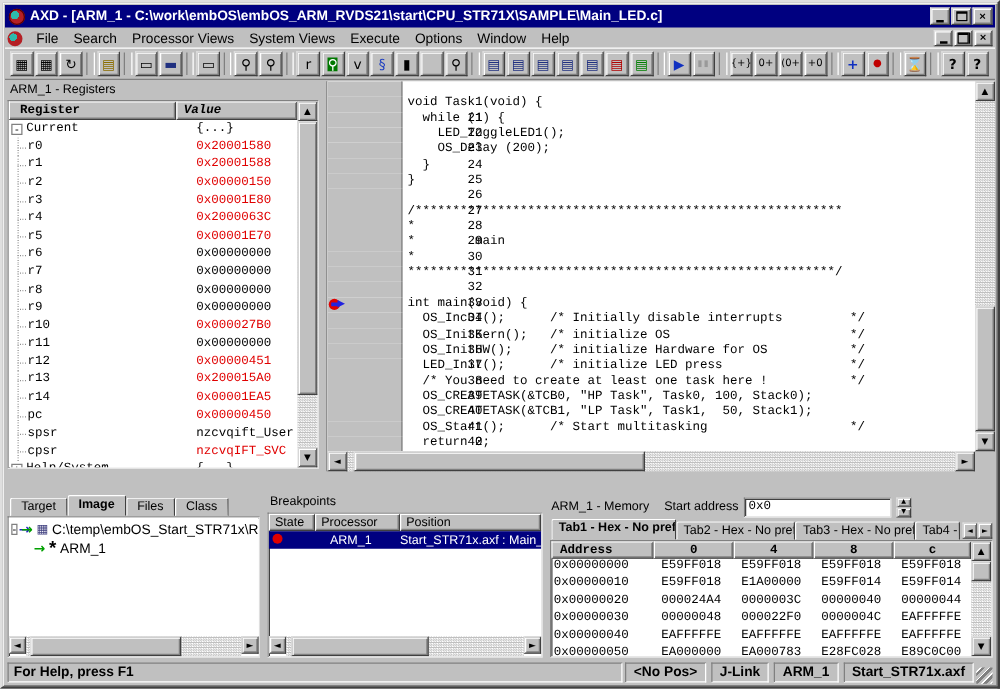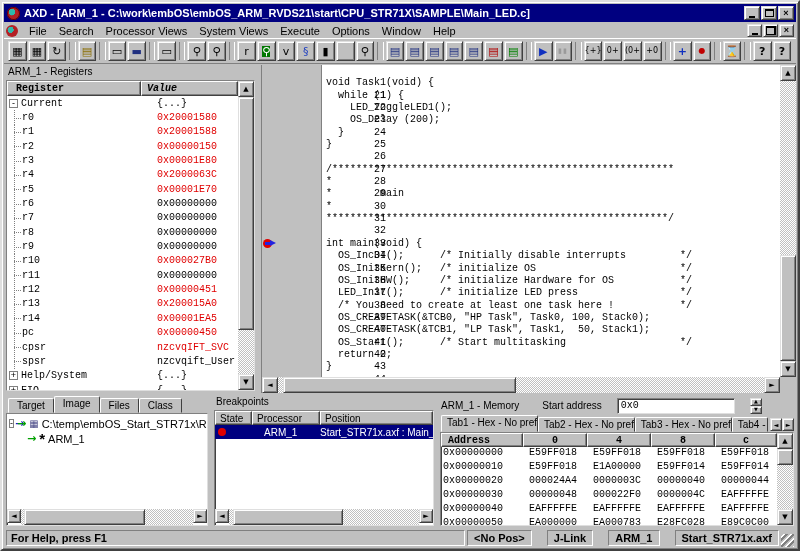--- a/index.html
+++ b/index.html
@@ -78,26 +78,26 @@
   .bp-arrow { position:absolute; left:7px; top:1px; width:0; height:0; border-top:3.5px solid transparent; border-bottom:3.5px solid transparent; border-left:6px solid #2222e0; }
   
   .sb-track { background:conic-gradient(#fff 25%, #c0c0c0 0 50%, #fff 0 75%, #c0c0c0 0) 0 0/2px 2px; }
   .vsb { width:16px; flex:0 0 16px; display:flex; flex-direction:column; }
   .hsb { height:16px; flex:0 0 16px; display:flex; }
   .sb-btn { width:16px; height:16px; flex:0 0 16px; display:flex; align-items:center; justify-content:center;
             font-size:7px; line-height:1; color:#000; font-family:"DejaVu Sans", sans-serif; }
   .sb-rest { flex:1; position:relative; }
   .sb-thumb { position:absolute; }
   
-  .bottom { height:132px; flex:0 0 132px; display:flex; margin-top:2px; }
+  .bottom { height:132px; flex:0 0 132px; display:flex; margin-top:18px; }
   .bl-panel { width:206px; flex:0 0 206px; display:flex; flex-direction:column; padding:1px 2px; }
   .tabs-row { height:17px; flex:0 0 17px; display:flex; align-items:flex-end; padding-left:2px; position:relative; z-index:2; }
   .tab { height:15px; padding:1px 8px 0 8px; background:#c0c0c0; border:1px solid; border-color:#fff #404040 #c0c0c0 #fff;
          border-radius:2px 2px 0 0; margin-right:0; font-size:10px; }
-  .tab.active { height:17px; font-weight:normal; border-bottom-color:#c0c0c0; position:relative; z-index:3; }
+  .tab.active { height:17px; font-weight:bold; border-bottom-color:#c0c0c0; position:relative; z-index:3; }
   .panel-box { flex:1; display:flex; flex-direction:column; overflow:hidden; position:relative; z-index:1; }
   .tree-area { flex:1; background:#fff; overflow:hidden; padding:2px 0 0 2px; font-size:11px; }
   .tree-row { display:flex; align-items:center; height:15px; white-space:nowrap; }
   .tree-row .exp-box { display:inline-flex; width:9px; height:9px; border:1px solid #808080; background:#fff;
                        font-size:9px; line-height:7px; align-items:center; justify-content:center; margin-right:3px; }
   .go-arrow { color:#00a000; font-weight:bold; margin-right:3px; font-family:"DejaVu Sans", sans-serif; }
   .go-arrow.shadowed { text-shadow:-2px 0 0 #2020c0; }
   .doc-ico { color:#404080; margin-right:3px; font-size:10px; font-family:"DejaVu Sans", sans-serif; }
   .star-ico { font-weight:bold; font-size:15px; margin-right:3px; line-height:10px; }
   .indent { width:18px; flex:0 0 18px; }
@@ -110,21 +110,21 @@
   .bp-hc2 { width:68px; flex:0 0 68px; }
   .bp-hc3 { flex:1; }
   .bp-rows { flex:1; }
   .bp-row { display:flex; height:14px; background:#000080; color:#fff; align-items:center; white-space:nowrap; overflow:hidden; }
   .bp-state { width:37px; flex:0 0 37px; padding-left:3px; }
   .bp-proc { width:68px; flex:0 0 68px; padding-left:12px; }
   .bp-pos { flex:1; overflow:hidden; }
   .state-dot { width:8px; height:8px; border-radius:50%; background:#e00000; display:inline-block; }
   
   .mem-panel { flex:1; display:flex; flex-direction:column; padding:1px 2px; margin-left:2px; min-width:0; }
-  .mem-caption { height:19px; flex:0 0 19px; display:flex; align-items:center; font-size:10px; gap:15px; padding:0 1px; }
+  .mem-caption { height:19px; flex:0 0 19px; display:flex; align-items:center; font-size:10px; gap:4px; padding:0 1px; }
   .mem-caption .lbl-title { margin-right:8px; }
   .mem-addr-input { width:118px; height:16px; font-family:"Liberation Mono", monospace; font-size:10px; padding:1px 3px; outline:none; }
   .spinner { display:flex; flex-direction:column; width:12px; height:16px; }
   .spin-btn { flex:1; display:flex; align-items:center; justify-content:center; font-size:5px; line-height:1; font-family:"DejaVu Sans", sans-serif; }
   .mem-tabs { height:17px; flex:0 0 17px; display:flex; align-items:flex-end; position:relative; padding-left:1px; overflow:hidden; z-index:2; }
   .mem-tabs .tab { font-size:10px; padding:1px 5px 0 5px; white-space:nowrap; overflow:hidden; }
   .tab-arrows { position:absolute; right:0; bottom:1px; display:flex; }
   .tab-arrow { width:12px; height:13px; display:flex; align-items:center; justify-content:center; font-size:6px; font-family:"DejaVu Sans", sans-serif; }
   .mem-table { flex:1; display:flex; overflow:hidden; background:#fff; font-family:"Liberation Mono", monospace; font-size:10px; position:relative; z-index:1; }
   .mem-cols { flex:1; display:flex; flex-direction:column; overflow:hidden; }
@@ -460,28 +460,28 @@
                 </div>
 
                 <div class="reg-row child">
 
                   <span>pc</span>
                   <span class="reg-val red">0x00000450</span>
                 </div>
 
                 <div class="reg-row child">
 
+                  <span>spsr</span>
+                  <span class="reg-val">nzcvqift_User</span>
+                </div>
+
+                <div class="reg-row child">
+
                   <span>cpsr</span>
                   <span class="reg-val red">nzcvqIFT_SVC</span>
-                </div>
-
-                <div class="reg-row child">
-
-                  <span>spsr</span>
-                  <span class="reg-val">nzcvqift_User</span>
                 </div>
 
                 <div class="reg-row root">
                   <span class="exp-box">
                     <span>+</span>
                   </span>
                   <span>Help/System</span>
                   <span class="reg-val">{...}</span>
                 </div>
 
@@ -887,21 +887,21 @@
               <span class="sb-thumb r3" style="left:0;right:0;top:0;height:26%;"></span>
             </span>
           <span class="sb-btn r3">▼</span>
         </div>
       </div>
     </div>
   </div>
 
   <div class="statusbar">
     <span class="sb-msg">For Help, press F1</span>
-    <span style="display:flex;gap:15px;">
+    <span style="display:flex;gap:4px;">
 
     <span class="sb-field">&lt;No Pos&gt;</span>
         <span class="sb-field">J-Link</span>
         <span class="sb-field">ARM_1</span>
         <span class="sb-field">Start_STR71x.axf</span>
       </span>
     <span class="resize-grip"></span>
   </div>
 
 </div>

